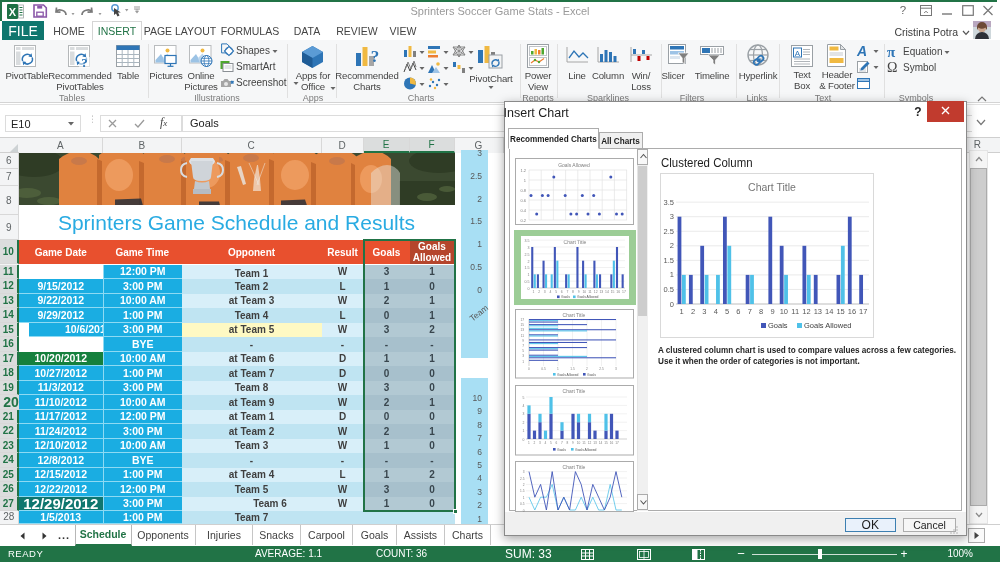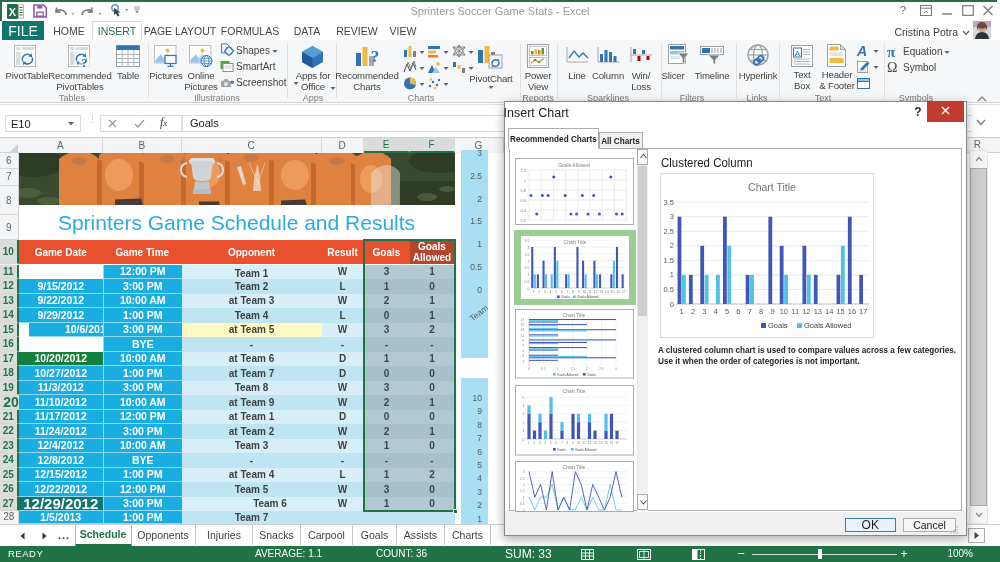--- a/index.html
+++ b/index.html
@@ -618,21 +618,21 @@
 <div class="ct" style="position:absolute;left:181.5px;top:409.5px;width:140.0px;height:14.5px;background:#d8EFf9;color:#3f3f3f;font-size:10px;font-weight:600;">at Team 1</div>
 <div class="ct" style="position:absolute;left:321.5px;top:409.5px;width:42.0px;height:14.5px;background:#d8EFf9;color:#3f3f3f;font-size:10px;font-weight:600;">D</div>
 <div class="ct" style="position:absolute;left:363.5px;top:409.5px;width:46.0px;height:14.5px;background:#b2c9d3;color:#39464e;font-size:10px;font-weight:600;">0</div>
 <div class="ct" style="position:absolute;left:409.5px;top:409.5px;width:45.0px;height:14.5px;background:#b2c9d3;color:#39464e;font-size:10px;font-weight:600;">0</div>
 <div class="ct" style="position:absolute;left:18.5px;top:424.0px;width:84.5px;height:14.5px;background:#1aade2;color:#fff;font-size:10.5px;font-weight:600;border-bottom:1px solid #8edaf3;">11/24/2012</div>
 <div class="ct" style="position:absolute;left:103px;top:424.0px;width:78.5px;height:14.5px;background:#1aade2;color:#fff;font-size:10.5px;font-weight:600;border-bottom:1px solid #8edaf3;border-left:1px solid #8edaf3;">3:00 PM</div>
 <div class="ct" style="position:absolute;left:181.5px;top:424.0px;width:140.0px;height:14.5px;background:#bfe4f2;color:#3f3f3f;font-size:10px;font-weight:600;">at Team 2</div>
 <div class="ct" style="position:absolute;left:321.5px;top:424.0px;width:42.0px;height:14.5px;background:#bfe4f2;color:#3f3f3f;font-size:10px;font-weight:600;">W</div>
 <div class="ct" style="position:absolute;left:363.5px;top:424.0px;width:46.0px;height:14.5px;background:#a7c0cc;color:#39464e;font-size:10px;font-weight:600;">2</div>
 <div class="ct" style="position:absolute;left:409.5px;top:424.0px;width:45.0px;height:14.5px;background:#a7c0cc;color:#39464e;font-size:10px;font-weight:600;">1</div>
-<div class="ct" style="position:absolute;left:18.5px;top:438.5px;width:84.5px;height:14.5px;background:#1aade2;color:#fff;font-size:10.5px;font-weight:600;border-bottom:1px solid #8edaf3;">12/4/2012</div>
+<div class="ct" style="position:absolute;left:18.5px;top:438.5px;width:84.5px;height:14.5px;background:#1aade2;color:#fff;font-size:10.5px;font-weight:600;border-bottom:1px solid #8edaf3;">12/10/2012</div>
 <div class="ct" style="position:absolute;left:103px;top:438.5px;width:78.5px;height:14.5px;background:#1aade2;color:#fff;font-size:10.5px;font-weight:600;border-bottom:1px solid #8edaf3;border-left:1px solid #8edaf3;">10:00 AM</div>
 <div class="ct" style="position:absolute;left:181.5px;top:438.5px;width:140.0px;height:14.5px;background:#d8EFf9;color:#3f3f3f;font-size:10px;font-weight:600;">Team 3</div>
 <div class="ct" style="position:absolute;left:321.5px;top:438.5px;width:42.0px;height:14.5px;background:#d8EFf9;color:#3f3f3f;font-size:10px;font-weight:600;">W</div>
 <div class="ct" style="position:absolute;left:363.5px;top:438.5px;width:46.0px;height:14.5px;background:#b2c9d3;color:#39464e;font-size:10px;font-weight:600;">1</div>
 <div class="ct" style="position:absolute;left:409.5px;top:438.5px;width:45.0px;height:14.5px;background:#b2c9d3;color:#39464e;font-size:10px;font-weight:600;">0</div>
 <div class="ct" style="position:absolute;left:18.5px;top:453.0px;width:84.5px;height:14.5px;background:#1aade2;color:#fff;font-size:10.5px;font-weight:600;border-bottom:1px solid #8edaf3;">12/8/2012</div>
 <div class="ct" style="position:absolute;left:103px;top:453.0px;width:78.5px;height:14.5px;background:#1aade2;color:#fff;font-size:10.5px;font-weight:600;border-bottom:1px solid #8edaf3;border-left:1px solid #8edaf3;">BYE</div>
 <div class="ct" style="position:absolute;left:181.5px;top:453.0px;width:140.0px;height:14.5px;background:#bfe4f2;color:#3f3f3f;font-size:10px;font-weight:600;">-</div>
 <div class="ct" style="position:absolute;left:321.5px;top:453.0px;width:42.0px;height:14.5px;background:#bfe4f2;color:#3f3f3f;font-size:10px;font-weight:600;">-</div>
 <div class="ct" style="position:absolute;left:363.5px;top:453.0px;width:46.0px;height:14.5px;background:#a7c0cc;color:#39464e;font-size:10px;font-weight:600;">-</div>

